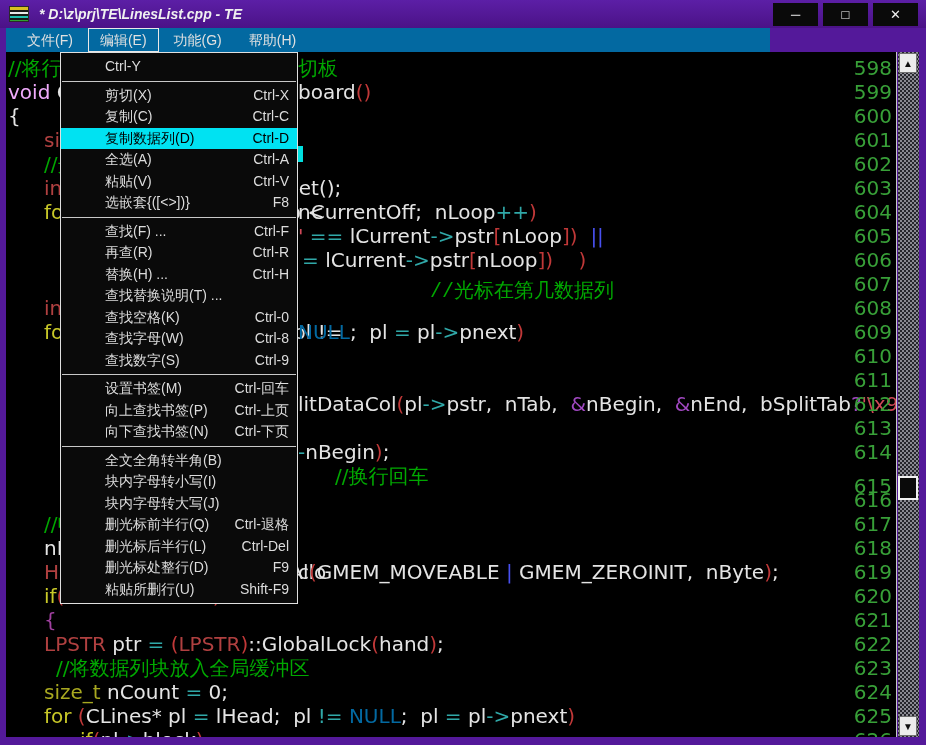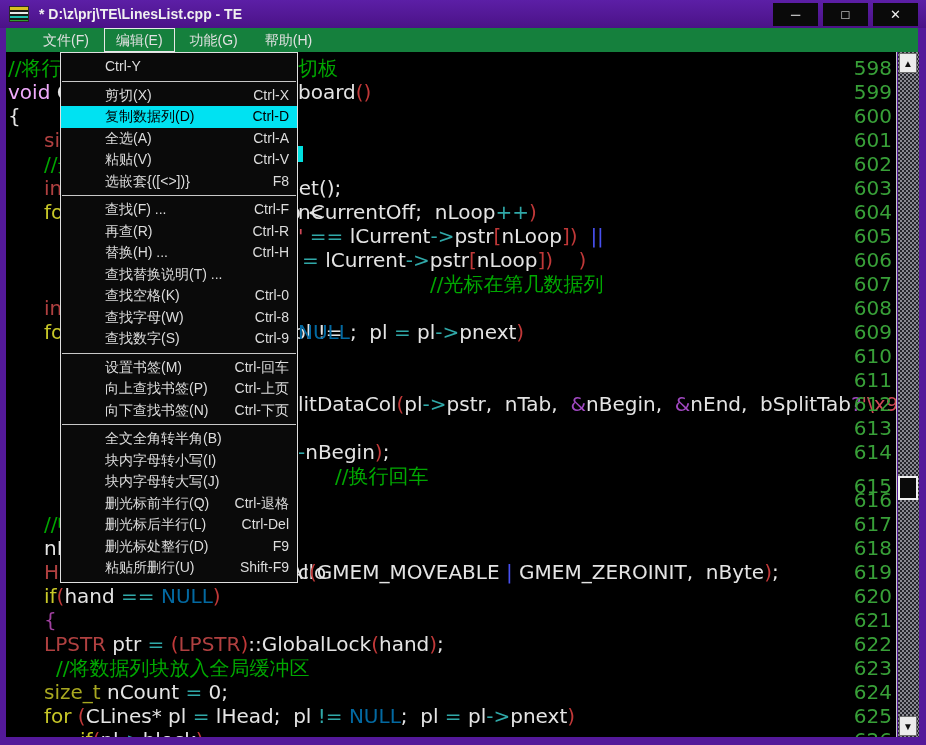--- a/index.html
+++ b/index.html
@@ -7,27 +7,27 @@
   .window{
     position:relative;width:926px;height:745px;
     background:#54199A;overflow:hidden;
     font-family:"Liberation Sans",sans-serif;
   }
   
   .titlebar{position:absolute;left:0;top:0;width:926px;height:28px;
     background:linear-gradient(#5c1fa6,#4b1287);display:flex;align-items:center;}
   .app-icon{width:20px;height:16px;margin-left:9px;border:1px solid #2a2a2a;
     background:linear-gradient(#d8c020 0 3px,#181818 3px 5px,#e8e8e8 5px 7px,#181818 7px 9px,#20c0b0 9px 11px,#181818 11px 13px,#30a030 13px 16px);}
-  .title{color:#f0f0f0;font-size:14px;font-weight:600;margin-left:10px;white-space:pre;}
+  .title{color:#f0f0f0;font-size:14px;font-weight:600;margin-left:10px;white-space:pre;font-style:italic;}
   .win-controls{position:absolute;right:8px;top:3px;display:flex;gap:5px;}
   .win-btn{width:45px;height:23px;background:#0a0a0a;color:#f0f0f0;
     display:flex;align-items:center;justify-content:center;font-size:13px;cursor:default;}
   
-  .menubar{position:absolute;left:6px;top:28px;width:912px;height:24px;background:#15803d;
-    display:flex;align-items:stretch;padding-left:25px;}
+  .menubar{position:absolute;left:6px;top:28px;width:764px;height:24px;background:#0369a1;
+    display:flex;align-items:stretch;padding-left:9px;}
   .mb-item{color:#e0e0e0;font-size:14px;line-height:22px;padding:0 11px;margin-right:3px;border:1px solid transparent;}
   .mb-item.open{border:1px solid #e8e8e8;}
   
   .editor{position:absolute;left:6px;top:52px;width:890px;height:685px;background:#000;overflow:hidden;}
   .code-seg{position:absolute;height:24px;line-height:24px;white-space:pre;
     font-family:"DejaVu Sans",sans-serif;font-size:20px;}
   .tok.cm{color:#00A800}.tok.kw{color:#C8C828}.tok.ty{color:#B04040}
   .tok.ty2{color:#A8A820}.tok.tv{color:#f0abfc}.tok.op{color:#30A8A8}
   .tok.pr{color:#C03838}.tok.nul{color:#0369a1}.tok.pi{color:#4850F0}
   .tok.am{color:#A048C0}.tok.ch{color:#D04858}.tok.pl{color:#E4E4E4}
@@ -96,21 +96,21 @@
         <div class="code-seg" style="top: 76px; left: 38px;"><span class="tok ty">size_t</span><span class="tok pl"> nTab = 0;</span></div>
         <div class="code-seg" style="top: 100px; left: 38px;"><span class="tok cm">//光标所在数据列</span></div>
         <div class="code-seg" style="top: 124px; left: 38px;"><span class="tok ty">int</span><span class="tok pl"> nCurrentOff = GetOffset();</span></div>
         <div class="code-seg" style="top: 148px; left: 38px;"><span class="tok kw">for</span><span class="tok pl"> </span><span class="tok pr">(</span><span class="tok ty">int</span><span class="tok pl"> nLoop = 0;  nLoop &lt; </span></div>
         <div class="code-seg" style="top: 148px; left: 292px;"><span class="tok pl">nCurrentOff;  nLoop</span><span class="tok op">++</span><span class="tok pr">)</span></div>
         <div class="code-seg" style="top: 172px; left: 74px;"><span class="tok kw">if</span><span class="tok pl"> </span><span class="tok pr">((</span><span class="tok ch">'\x9</span></div>
         <div class="code-seg" style="top: 172px; left: 292px; text-align: center;"><span class="tok ch">'</span><span class="tok op"> == </span><span class="tok pl">lCurrent</span><span class="tok op">-&gt;</span><span class="tok pl">pstr</span><span class="tok pr">[</span><span class="tok pl">nLoop</span><span class="tok pr">])</span><span class="tok pl">  </span><span class="tok pi">||</span></div>
         <div class="code-seg" style="top: 196px; left: 74px;"><span class="tok pr">(</span><span class="tok ch">';'</span><span class="tok pl"> =</span></div>
         <div class="code-seg" style="top: 196px; left: 296px;"><span class="tok op">= </span><span class="tok pl">lCurrent</span><span class="tok op">-&gt;</span><span class="tok pl">pstr</span><span class="tok pr">[</span><span class="tok pl">nLoop</span><span class="tok pr">])</span><span class="tok pl">    </span><span class="tok pr">)</span></div>
         <div class="code-seg" style="top: 220px; left: 114px;"><span class="tok pl">nTab++;</span></div>
-        <div class="code-seg" style="top: 220px; left: 424px;"><span class="tok cm">//光标在第几数据列</span></div>
+        <div class="code-seg" style="top: 228px; left: 424px; font-family: Liberation Mono, monospace;"><span class="tok cm">//光标在第几数据列</span></div>
         <div class="code-seg" style="top: 244px; left: 38px;"><span class="tok ty">int</span><span class="tok pl"> nByte = 0;</span></div>
         <div class="code-seg" style="top: 268px; left: 38px;"><span class="tok kw">for</span><span class="tok pl"> </span><span class="tok pr">(</span><span class="tok pl">CLines* pl = lHead;  pl != </span></div>
         <div class="code-seg" style="top: 268px; left: 292px;"><span class="tok nul">NULL</span><span class="tok pl">;  pl </span><span class="tok op">= </span><span class="tok pl">pl</span><span class="tok op">-&gt;</span><span class="tok pl">pnext</span><span class="tok pr">)</span></div>
         <div class="code-seg" style="top: 340px; left: 74px;"><span class="tok pl">nByte += Sp</span></div>
         <div class="code-seg" style="top: 340px; left: 292px;"><span class="tok pl">litDataCol</span><span class="tok pr">(</span><span class="tok pl">pl</span><span class="tok op">-&gt;</span><span class="tok pl">pstr,  nTab,  </span><span class="tok am">&amp;</span><span class="tok pl">nBegin,  </span><span class="tok am">&amp;</span><span class="tok pl">nEnd,  bSplitTab</span><span class="tok am">?</span><span class="tok ch">'\x9'</span></div>
         <div class="code-seg" style="top: 388px; left: 114px;"><span class="tok pl">nByte += (nEnd</span></div>
         <div class="code-seg" style="top: 388px; left: 292px;"><span class="tok op">-</span><span class="tok pl">nBegin</span><span class="tok pr">)</span><span class="tok pl">;</span></div>
         <div class="code-seg" style="top: 412px; left: 329px;"><span class="tok cm">//换行回车</span></div>
         <div class="code-seg" style="top: 460px; left: 38px;"><span class="tok cm">//申请全局内存</span></div>
         <div class="code-seg" style="top: 484px; left: 38px;"><span class="tok pl">nByte += 2;</span></div>
@@ -160,20 +160,24 @@
 
   <div class="dropdown" id="dropdown">
       <div class="menu-item">
         <span class="mshort">Ctrl-Y</span>
       </div>
       <div class="menu-sep"></div>
       <div class="menu-item">
         <span class="mlabel">剪切(X)</span>
         <span class="mshort">Ctrl-X</span>
       </div>
+      <div class="menu-item">
+        <span class="mlabel">复制(C)</span>
+        <span class="mshort">Ctrl-C</span>
+      </div>
       <div class="menu-item hl">
         <span class="mlabel">复制数据列(D)</span>
         <span class="mshort">Ctrl-D</span>
       </div>
       <div class="menu-item">
         <span class="mlabel">全选(A)</span>
         <span class="mshort">Ctrl-A</span>
       </div>
       <div class="menu-item">
         <span class="mlabel">粘贴(V)</span>

